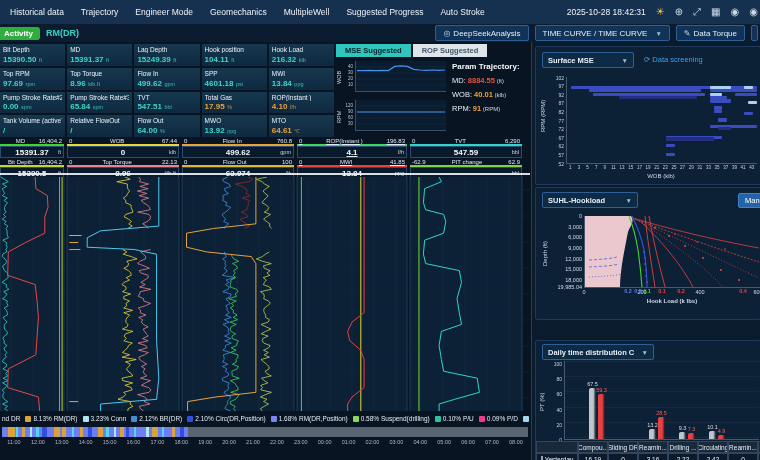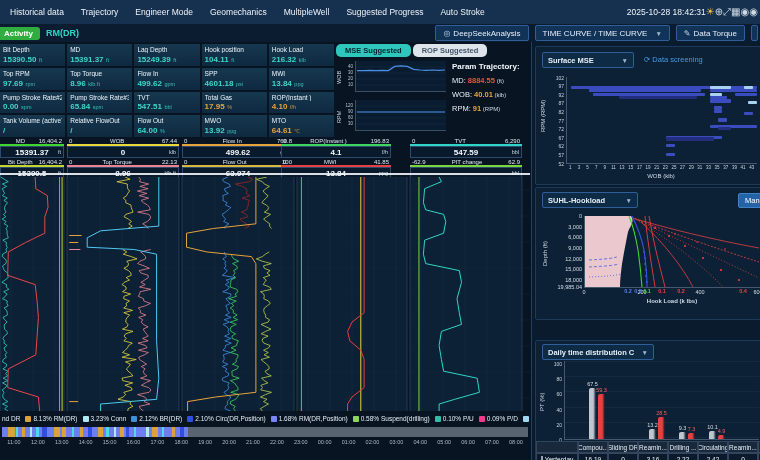--- a/index.html
+++ b/index.html
@@ -2,21 +2,21 @@
 <html><head>
 <meta charset="utf-8">
 <style>
   html,body{margin:0;padding:0;}
   body{width:760px;height:460px;background:#081422;font-family:"Liberation Sans",sans-serif;color:#dfe8f2;overflow:hidden;position:relative;}
   .abs{position:absolute;}
   
   .topnav{position:absolute;left:0;top:0;width:760px;height:24px;background:#16314f;display:flex;align-items:center;padding:0 10px;box-sizing:border-box;}
   .nav-items{display:flex;gap:17px;}
   .nav-item{font-size:8.5px;color:#eef3f9;white-space:nowrap;cursor:pointer;}
-  .topnav-right{margin-left:auto;display:flex;align-items:center;gap:0;}
+  .topnav-right{margin-left:auto;display:flex;align-items:center;gap:10px;}
   .datetime{font-size:8.5px;color:#eef3f9;}
   .tn-icon{font-size:10px;line-height:10px;color:#cfdae6;cursor:pointer;}
   .tn-icon.sun{color:#f2c43c;}
   
   .subbar{position:absolute;left:0;top:24px;width:760px;height:18px;background:#0b1c30;display:flex;align-items:center;}
   .activity{background:#2fae3f;color:#fff;font-size:8px;font-weight:bold;padding:2px 7px 2px 4px;border-radius:0 3px 3px 0;}
   .mode{color:#2fd6c8;font-weight:bold;font-size:9px;margin-left:6px;}
   .subbar-right{margin-left:auto;display:flex;align-items:center;gap:6px;margin-right:2px;}
   .sbtn{border:1px solid #2f5f96;background:#123358;color:#e6eef6;font-size:8px;height:14px;display:flex;align-items:center;gap:3px;padding:0 7px;border-radius:2px;cursor:pointer;white-space:nowrap;}
   .sbtn .ic{font-size:8px;color:#bcd0e2;}
@@ -24,21 +24,21 @@
   
   .tiles{position:absolute;left:0;top:44px;width:334px;height:93px;display:grid;grid-template-columns:repeat(5,1fr);grid-auto-rows:1fr;gap:2px;}
   .tile{background:linear-gradient(#16384f,#0e2940);padding:2px 3px;display:flex;flex-direction:column;justify-content:space-between;overflow:hidden;}
   .tile-label{font-size:6.5px;color:#eef4fa;white-space:nowrap;overflow:hidden;}
   .tile-val{font-size:8px;font-weight:bold;color:#3fd6c8;white-space:nowrap;}
   .tile-val .u{font-size:5.5px;font-weight:normal;opacity:.85;margin-left:1px;}
   .tile-val.alert{color:#e8a23c;}
   
   .suggest{position:absolute;left:336px;top:44px;width:195px;height:93px;}
   .tabs{display:flex;gap:2px;}
-  .tab{font-size:7.5px;padding:2px 9px;border-radius:5px;cursor:pointer;font-weight:bold;}
+  .tab{font-size:7.5px;padding:2px 9px;border-radius:0;cursor:pointer;font-weight:bold;}
   .tab.active{background:#2fc6bd;color:#07232e;}
   .tab.idle{background:#dde4ea;color:#44566a;}
   .mini{position:absolute;left:0;top:16px;width:112px;height:76px;}
   .mini-row{position:absolute;left:0;width:112px;height:36px;}
   .rot{position:absolute;left:0;top:12px;font-size:5.5px;color:#cfdae6;transform:rotate(-90deg);transform-origin:left top;}
   .mticks{position:absolute;left:4px;top:0;width:14px;height:30px;}
   .mtick{position:absolute;right:1px;font-size:4.5px;color:#b8c6d4;}
   .mchart{position:absolute;left:19px;top:1px;width:90px;height:30px;background:#0a1c30;border-left:1px solid #3a4e64;border-bottom:1px solid #3a4e64;}
   .param{position:absolute;left:116px;top:18px;width:79px;}
   .param-title{font-size:8px;font-weight:bold;color:#f2f6fa;margin-bottom:3px;}
@@ -303,21 +303,21 @@
         <div class="tunder" style="background: rgb(232, 162, 58);"></div>
         <div class="tval">499.62<span class="u">gpm</span></div>
         <div class="trow">
           <span>0</span>
           <span>Flow Out</span>
           <span>100</span>
         </div>
         <div class="tunder" style="background: rgb(216, 184, 58);"></div>
         <div class="tval">63.974<span class="u">%</span></div>
       </div>
-      <div class="trkcol" style="left: 281px; width: 110px;">
+      <div class="trkcol" style="left: 297px; width: 110px; text-decoration: underline;">
         <div class="trow">
           <span>0</span>
           <span>ROP(Instant )</span>
           <span>196.83</span>
         </div>
         <div class="tunder" style="background: rgb(63, 214, 95);"></div>
         <div class="tval">4.1<span class="u">f/h</span></div>
         <div class="trow">
           <span>0</span>
           <span>MWI</span>

